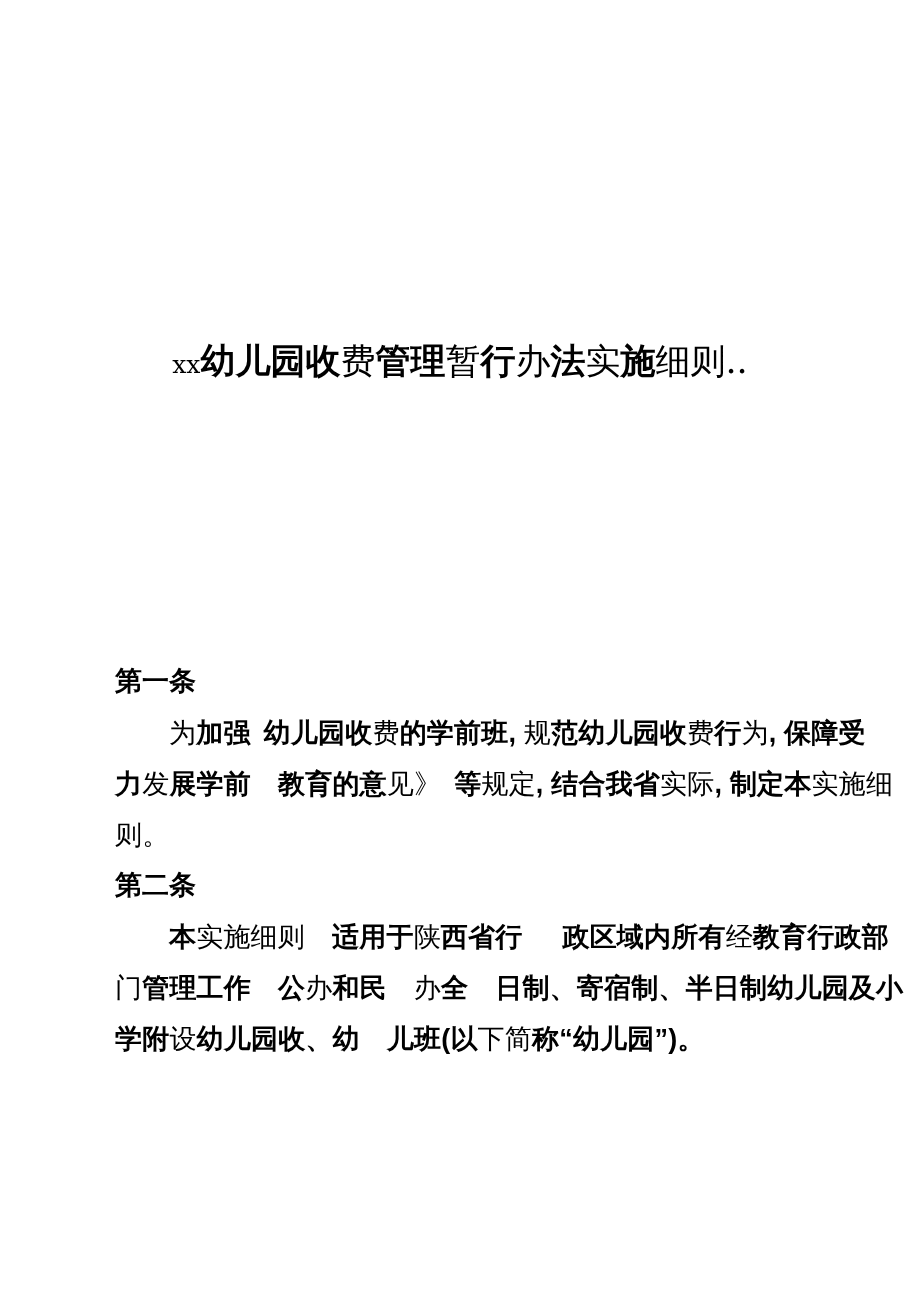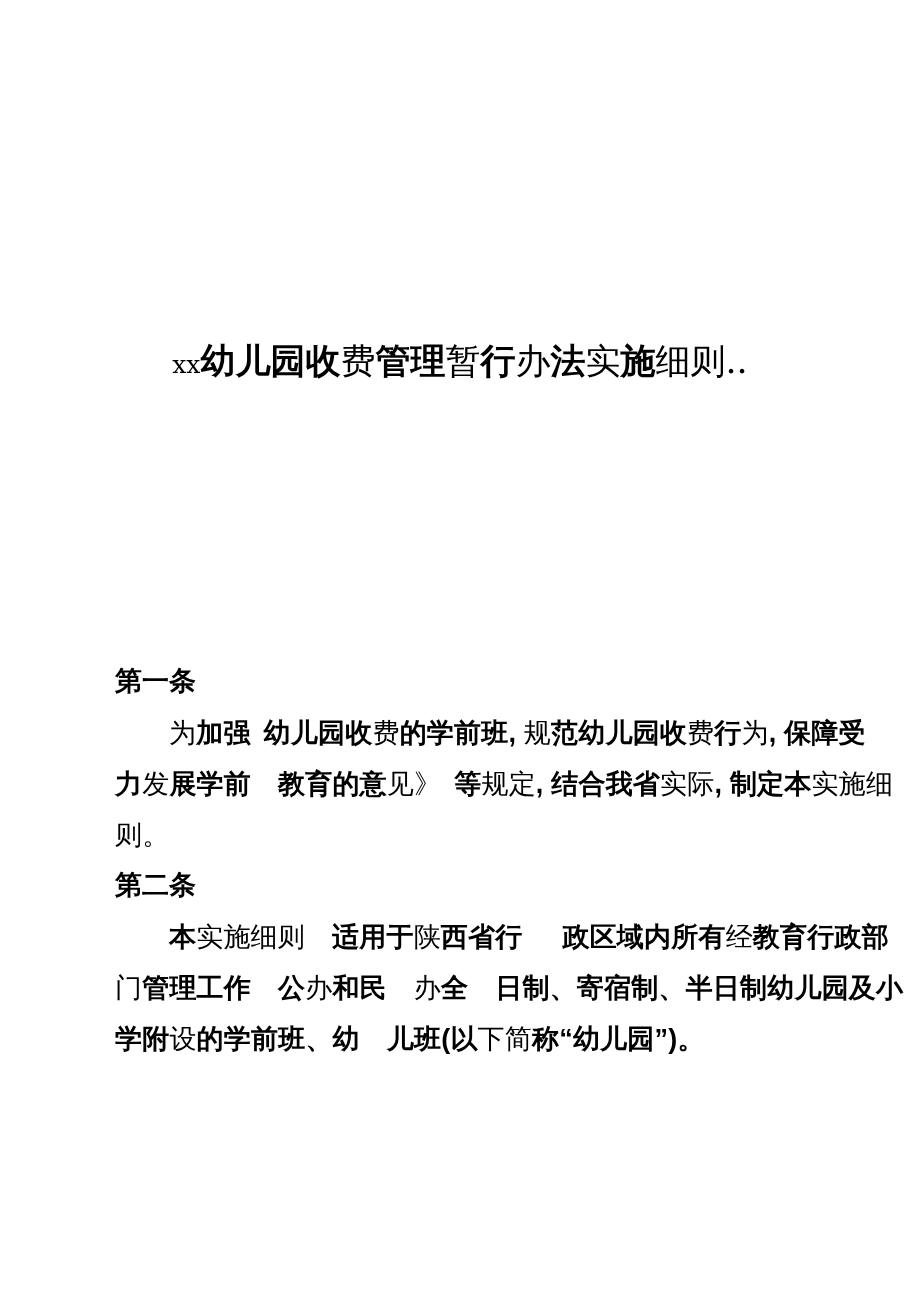--- a/index.html
+++ b/index.html
@@ -98,17 +98,17 @@
       <div class="para">
         <div class="heading-line indent-head b">第一条</div>
         <div class="line indent"><span class="t">为</span><span class="b">加强</span><span class="sp sp1"></span><span class="b">幼儿园收</span><span class="t">费</span><span class="b">的学前班</span><span class="b">, </span><span class="t">规</span><span class="b">范幼儿园收</span><span class="t">费</span><span class="b">行</span><span class="t">为</span><span class="b">, </span><span class="b">保障受</span></div>
         <div class="line"><span class="b">力</span><span class="t">发</span><span class="b">展学前</span><span class="sp sp2"></span><span class="b">教育的意</span><span class="t">见》</span><span class="sp sp1"></span><span class="b">等</span><span class="t">规定</span><span class="b">, </span><span class="b">结合我省</span><span class="t">实际</span><span class="b">, </span><span class="b">制定本</span><span class="t">实施细</span></div>
         <div class="line"><span class="t">则。</span></div>
       </div>
       <div class="para">
         <div class="heading-line indent-head b">第二条</div>
         <div class="line indent"><span class="b">本</span><span class="t">实施细则</span><span class="sp sp2"></span><span class="b">适用于</span><span class="t">陕</span><span class="b">西省行</span><span class="sp sp3"></span><span class="b">政区域内所有</span><span class="t">经</span><span class="b">教育行政部</span></div>
         <div class="line"><span class="t">门</span><span class="b">管理工作</span><span class="sp sp2"></span><span class="b">公</span><span class="t">办</span><span class="b">和民</span><span class="sp sp2"></span><span class="t">办</span><span class="b">全</span><span class="sp sp2"></span><span class="b">日制、寄宿制、半日制幼儿园及小</span></div>
-        <div class="line"><span class="b">学附</span><span class="t">设</span><span class="b">的学前班、幼</span><span class="sp sp2"></span><span class="b">儿班(以</span><span class="t">下</span><span class="t">简</span><span class="b">称“幼儿园”)。</span></div>
+        <div class="line"><span class="b">学附</span><span class="t">设</span><span class="b">幼儿园收、幼</span><span class="sp sp2"></span><span class="b">儿班(以</span><span class="t">下</span><span class="t">简</span><span class="b">称“幼儿园”)。</span></div>
       </div>
     </div>
 
 </div>
 
 </body></html>

